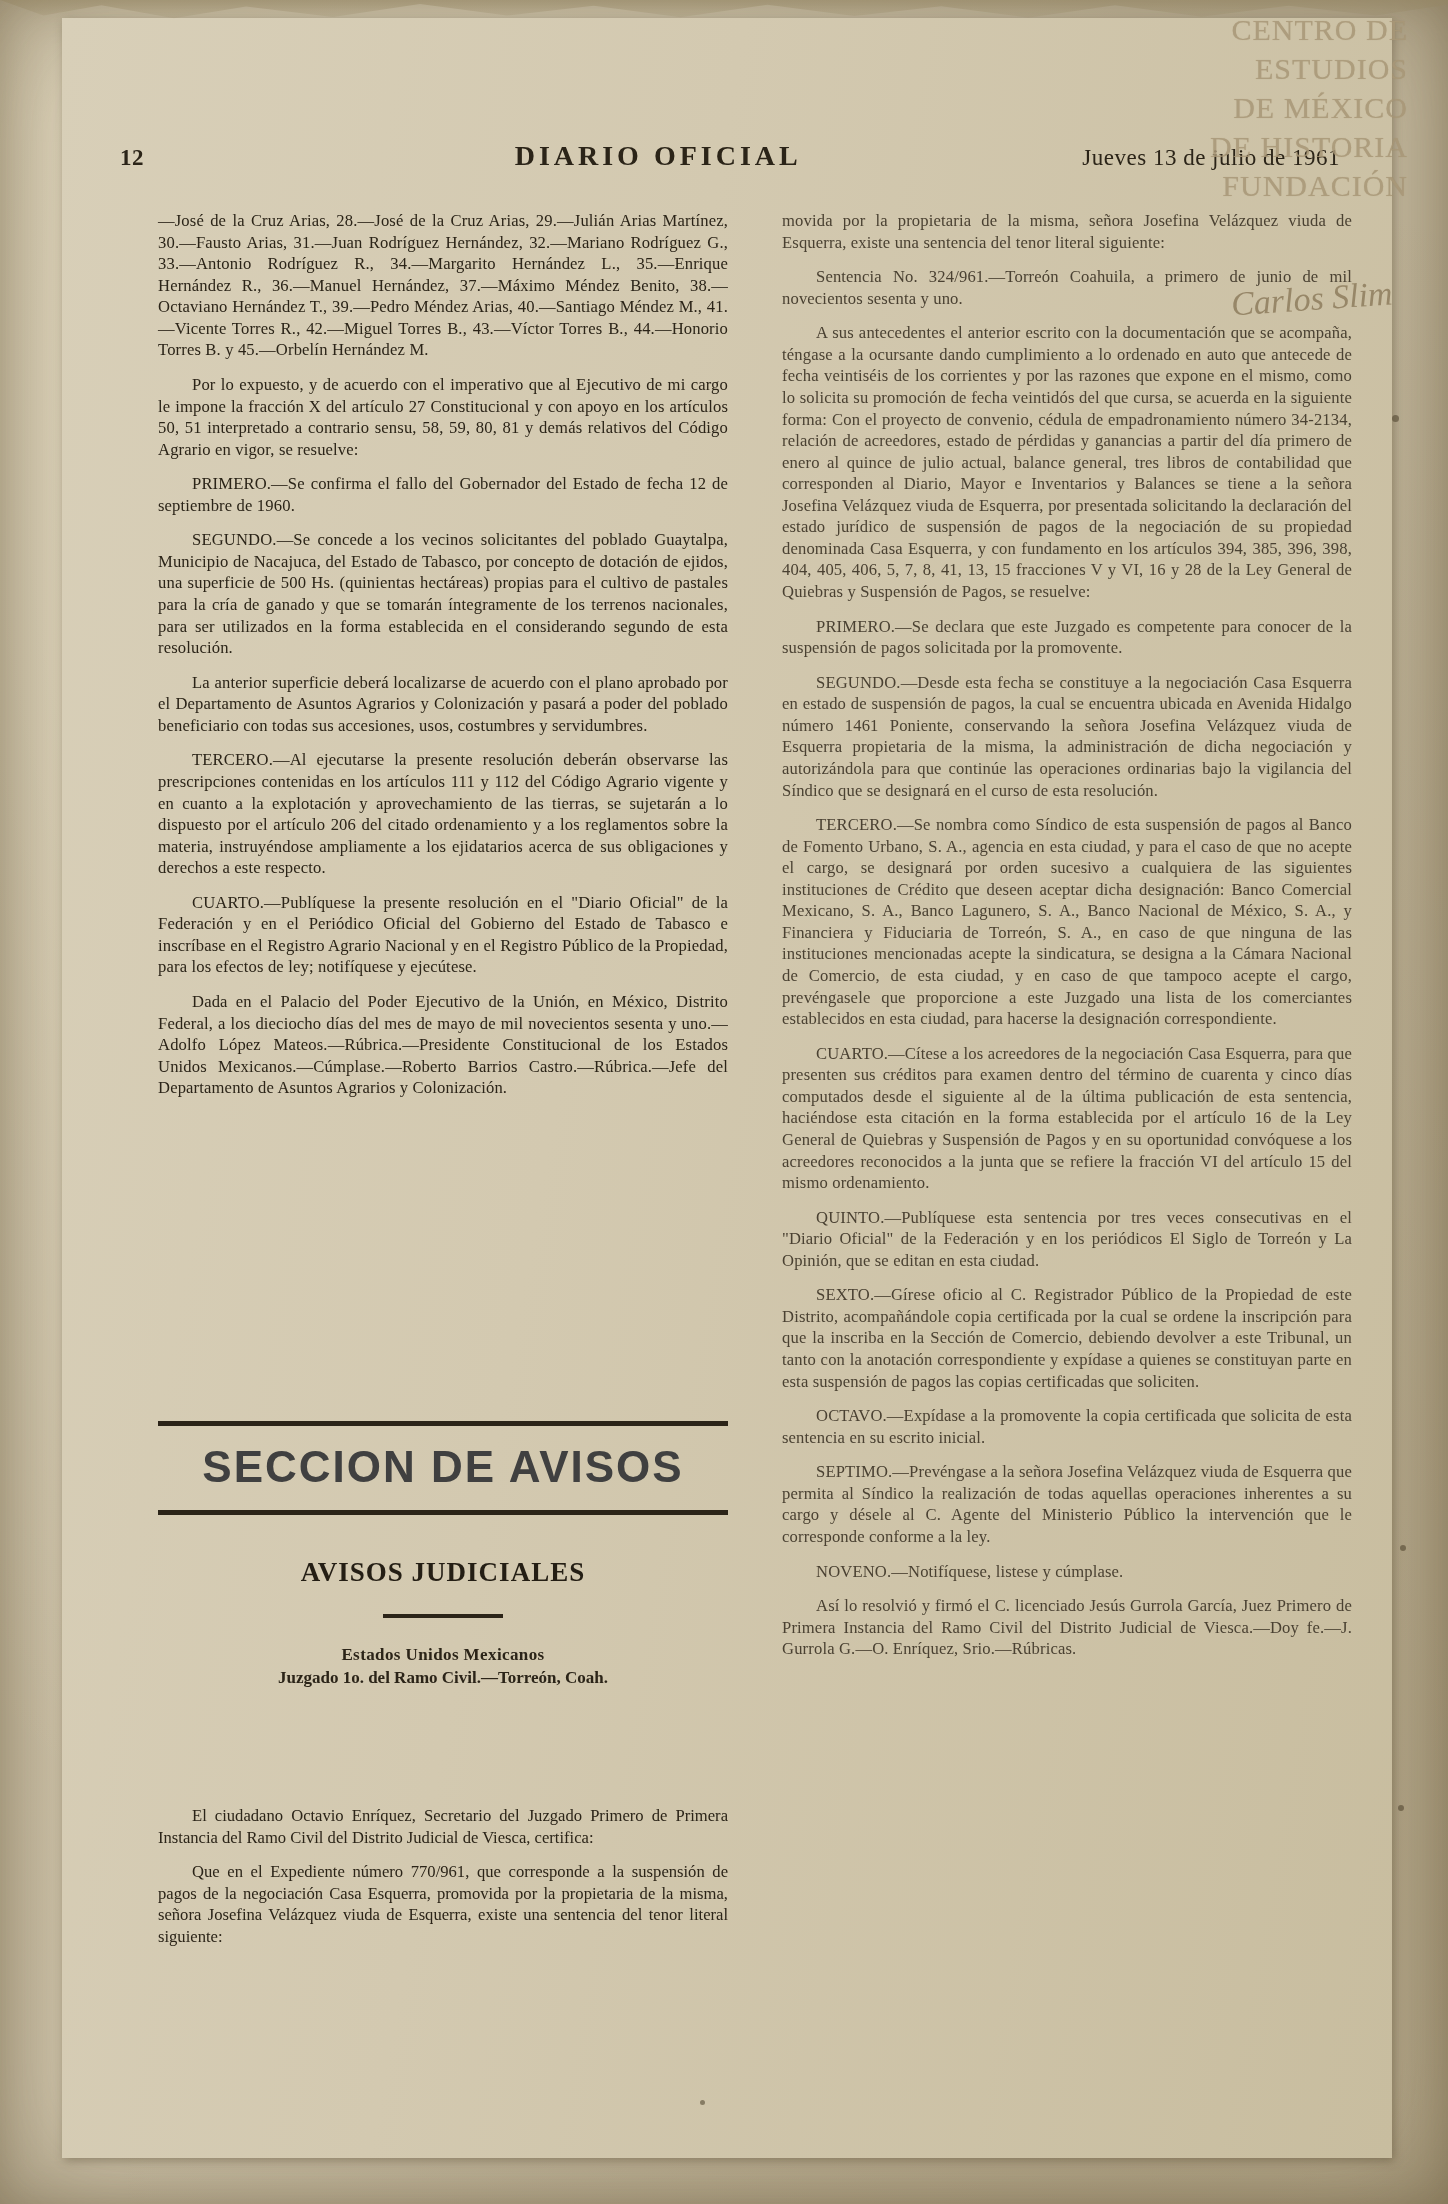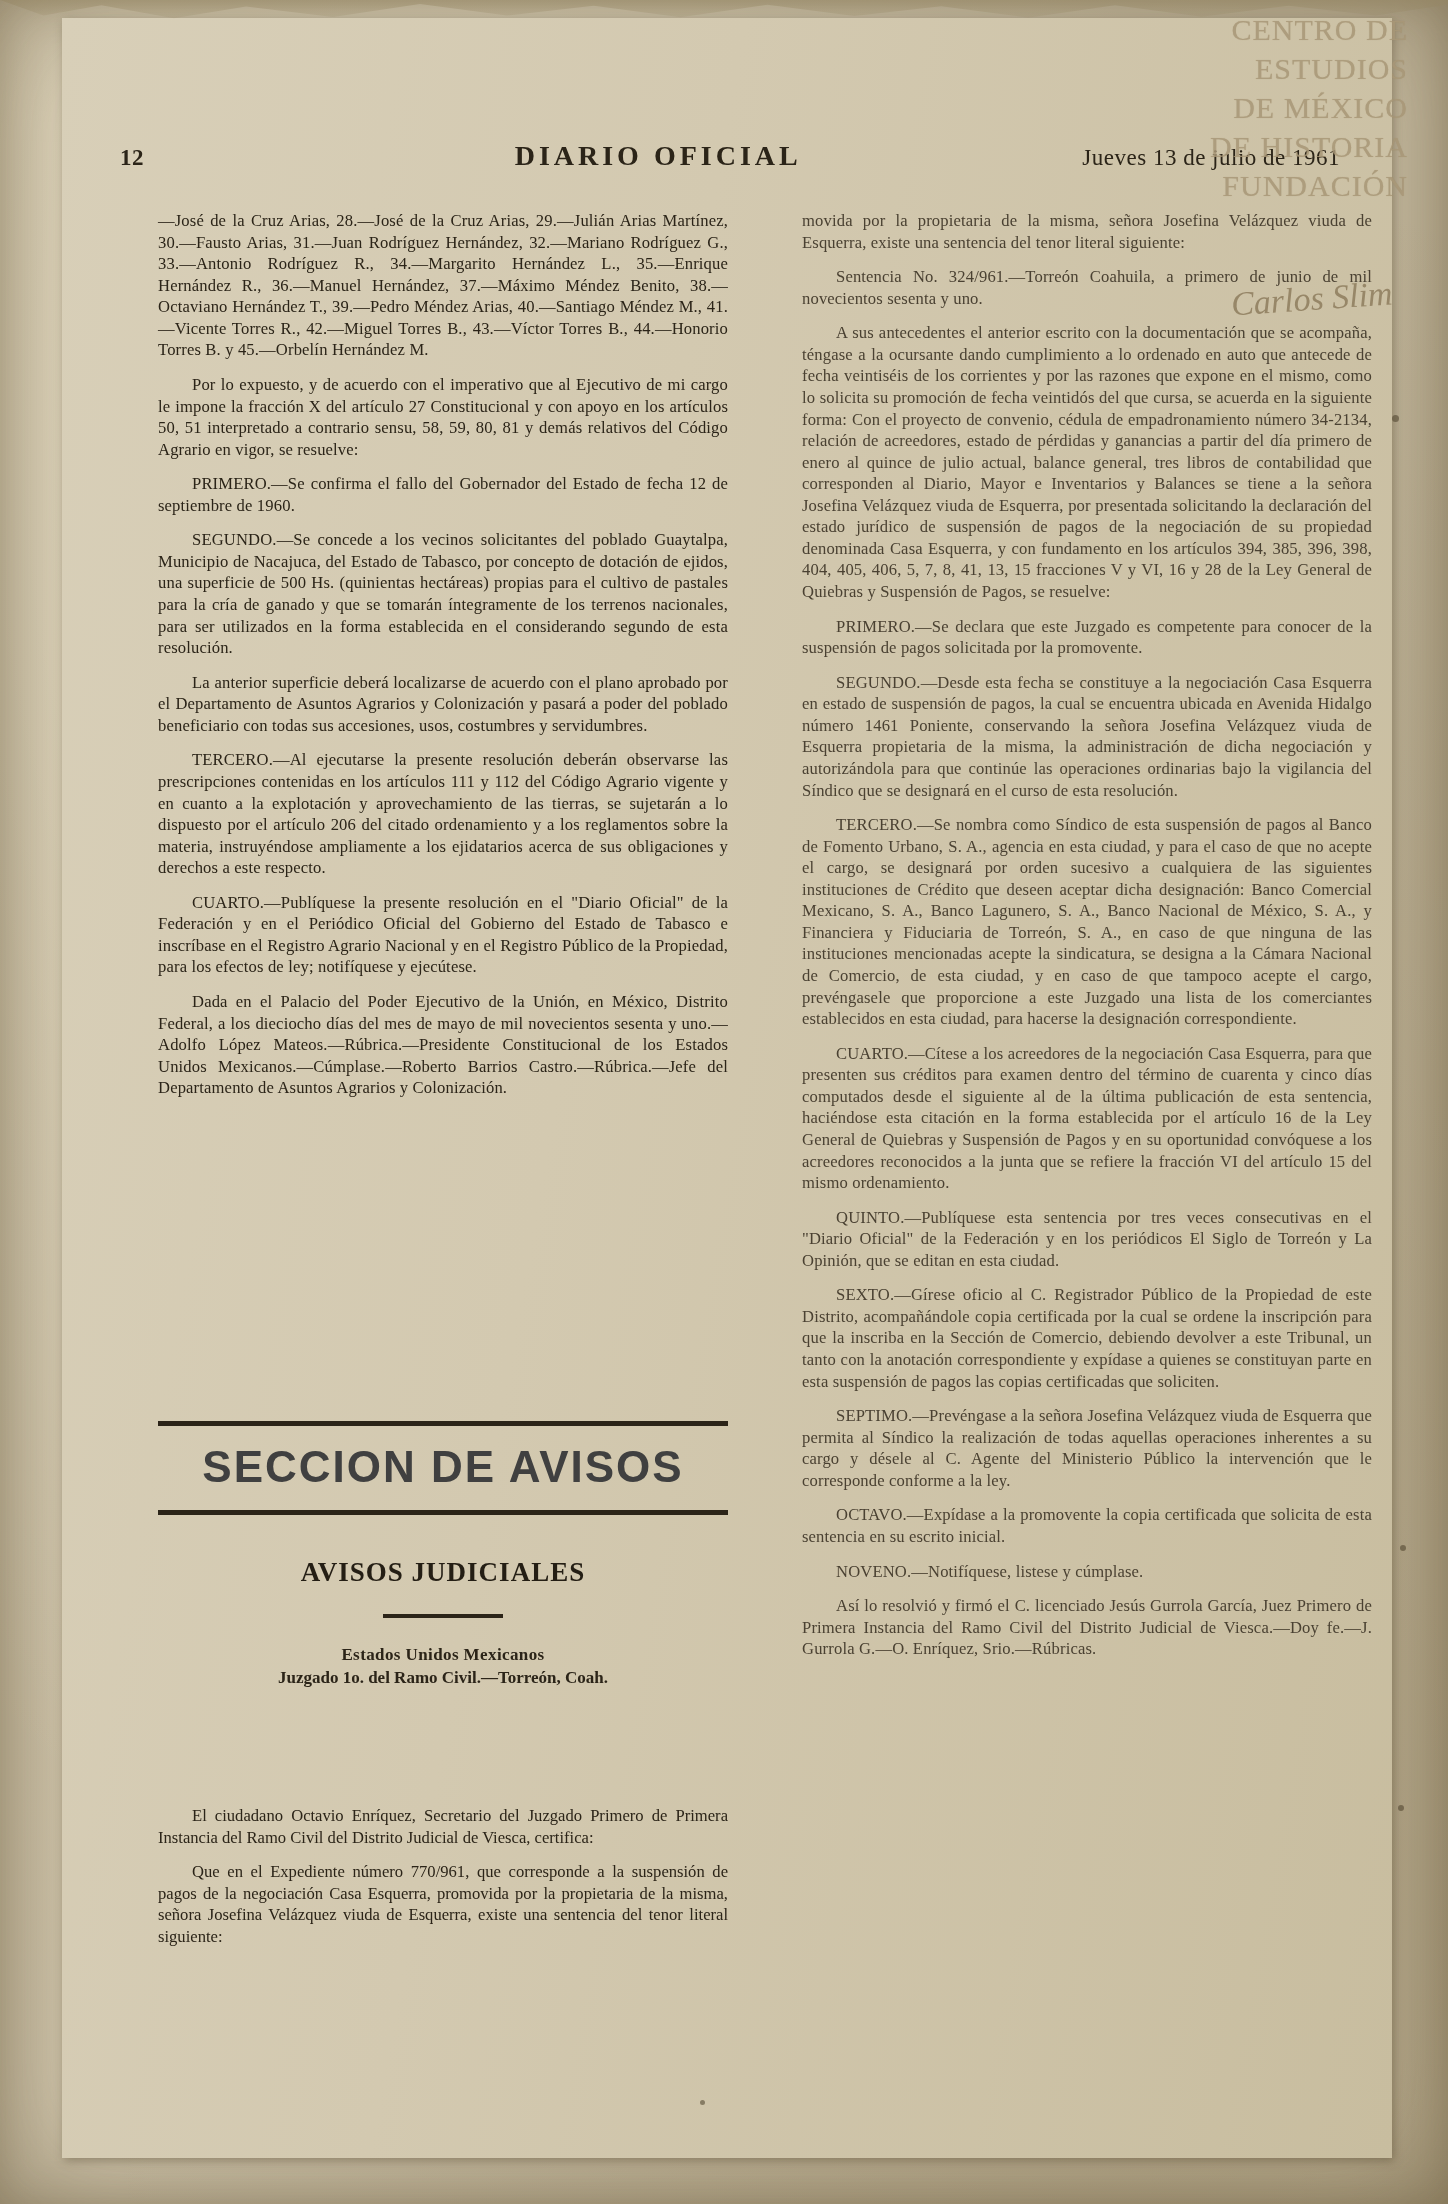--- a/index.html
+++ b/index.html
@@ -91,21 +91,21 @@
   .col {
     position: absolute;
     top: 210px;
     width: 570px;
     text-align: justify;
     font-size: 16.6px;
     line-height: 1.30;
     letter-spacing: 0.15px;
   }
   .col.left { left: 158px; }
-  .col.right { left: 802px; color: #3a3126; }
+  .col.right { left: 782px; color: #3a3126; }
   .col p { margin: 0 0 13px 0; text-indent: 0; }
   .col p.ind { text-indent: 34px; }
 
   
   .col.right p { color: #4a4132; }
 
   
   .banner-wrap {
     position: absolute;
     left: 158px;
@@ -255,22 +255,22 @@
     <div class="col right">
       <p>movida por la propietaria de la misma, señora Josefina Velázquez viuda de Esquerra, existe una sentencia del tenor literal siguiente:</p>
       <p class="ind">Sentencia No. 324/961.—Torreón Coahuila, a primero de junio de mil novecientos sesenta y uno.</p>
       <p class="ind">A sus antecedentes el anterior escrito con la documentación que se acompaña, téngase a la ocursante dando cumplimiento a lo ordenado en auto que antecede de fecha veintiséis de los corrientes y por las razones que expone en el mismo, como lo solicita su promoción de fecha veintidós del que cursa, se acuerda en la siguiente forma: Con el proyecto de convenio, cédula de empadronamiento número 34-2134, relación de acreedores, estado de pérdidas y ganancias a partir del día primero de enero al quince de julio actual, balance general, tres libros de contabilidad que corresponden al Diario, Mayor e Inventarios y Balances se tiene a la señora Josefina Velázquez viuda de Esquerra, por presentada solicitando la declaración del estado jurídico de suspensión de pagos de la negociación de su propiedad denominada Casa Esquerra, y con fundamento en los artículos 394, 385, 396, 398, 404, 405, 406, 5, 7, 8, 41, 13, 15 fracciones V y VI, 16 y 28 de la Ley General de Quiebras y Suspensión de Pagos, se resuelve:</p>
       <p class="ind">PRIMERO.—Se declara que este Juzgado es competente para conocer de la suspensión de pagos solicitada por la promovente.</p>
       <p class="ind">SEGUNDO.—Desde esta fecha se constituye a la negociación Casa Esquerra en estado de suspensión de pagos, la cual se encuentra ubicada en Avenida Hidalgo número 1461 Poniente, conservando la señora Josefina Velázquez viuda de Esquerra propietaria de la misma, la administración de dicha negociación y autorizándola para que continúe las operaciones ordinarias bajo la vigilancia del Síndico que se designará en el curso de esta resolución.</p>
       <p class="ind">TERCERO.—Se nombra como Síndico de esta suspensión de pagos al Banco de Fomento Urbano, S. A., agencia en esta ciudad, y para el caso de que no acepte el cargo, se designará por orden sucesivo a cualquiera de las siguientes instituciones de Crédito que deseen aceptar dicha designación: Banco Comercial Mexicano, S. A., Banco Lagunero, S. A., Banco Nacional de México, S. A., y Financiera y Fiduciaria de Torreón, S. A., en caso de que ninguna de las instituciones mencionadas acepte la sindicatura, se designa a la Cámara Nacional de Comercio, de esta ciudad, y en caso de que tampoco acepte el cargo, prevéngasele que proporcione a este Juzgado una lista de los comerciantes establecidos en esta ciudad, para hacerse la designación correspondiente.</p>
       <p class="ind">CUARTO.—Cítese a los acreedores de la negociación Casa Esquerra, para que presenten sus créditos para examen dentro del término de cuarenta y cinco días computados desde el siguiente al de la última publicación de esta sentencia, haciéndose esta citación en la forma establecida por el artículo 16 de la Ley General de Quiebras y Suspensión de Pagos y en su oportunidad convóquese a los acreedores reconocidos a la junta que se refiere la fracción VI del artículo 15 del mismo ordenamiento.</p>
       <p class="ind">QUINTO.—Publíquese esta sentencia por tres veces consecutivas en el "Diario Oficial" de la Federación y en los periódicos El Siglo de Torreón y La Opinión, que se editan en esta ciudad.</p>
       <p class="ind">SEXTO.—Gírese oficio al C. Registrador Público de la Propiedad de este Distrito, acompañándole copia certificada por la cual se ordene la inscripción para que la inscriba en la Sección de Comercio, debiendo devolver a este Tribunal, un tanto con la anotación correspondiente y expídase a quienes se constituyan parte en esta suspensión de pagos las copias certificadas que soliciten.</p>
+      <p class="ind">OCTAVO.—Expídase a la promovente la copia certificada que solicita de esta sentencia en su escrito inicial.</p>
       <p class="ind">SEPTIMO.—Prevéngase a la señora Josefina Velázquez viuda de Esquerra que permita al Síndico la realización de todas aquellas operaciones inherentes a su cargo y désele al C. Agente del Ministerio Público la intervención que le corresponde conforme a la ley.</p>
-      <p class="ind">OCTAVO.—Expídase a la promovente la copia certificada que solicita de esta sentencia en su escrito inicial.</p>
       <p class="ind">NOVENO.—Notifíquese, listese y cúmplase.</p>
       <p class="ind">Así lo resolvió y firmó el C. licenciado Jesús Gurrola García, Juez Primero de Primera Instancia del Ramo Civil del Distrito Judicial de Viesca.—Doy fe.—J. Gurrola G.—O. Enríquez, Srio.—Rúbricas.</p>
     </div>
 
     <div class="dot" style="left:1392px; top:415px; width:7px; height:7px;"></div>
     <div class="dot" style="left:1400px; top:1545px; width:6px; height:6px;"></div>
     <div class="dot" style="left:1398px; top:1805px; width:6px; height:6px;"></div>
     <div class="dot" style="left:700px; top:2100px; width:5px; height:5px;"></div>
   </div>
 </div>

